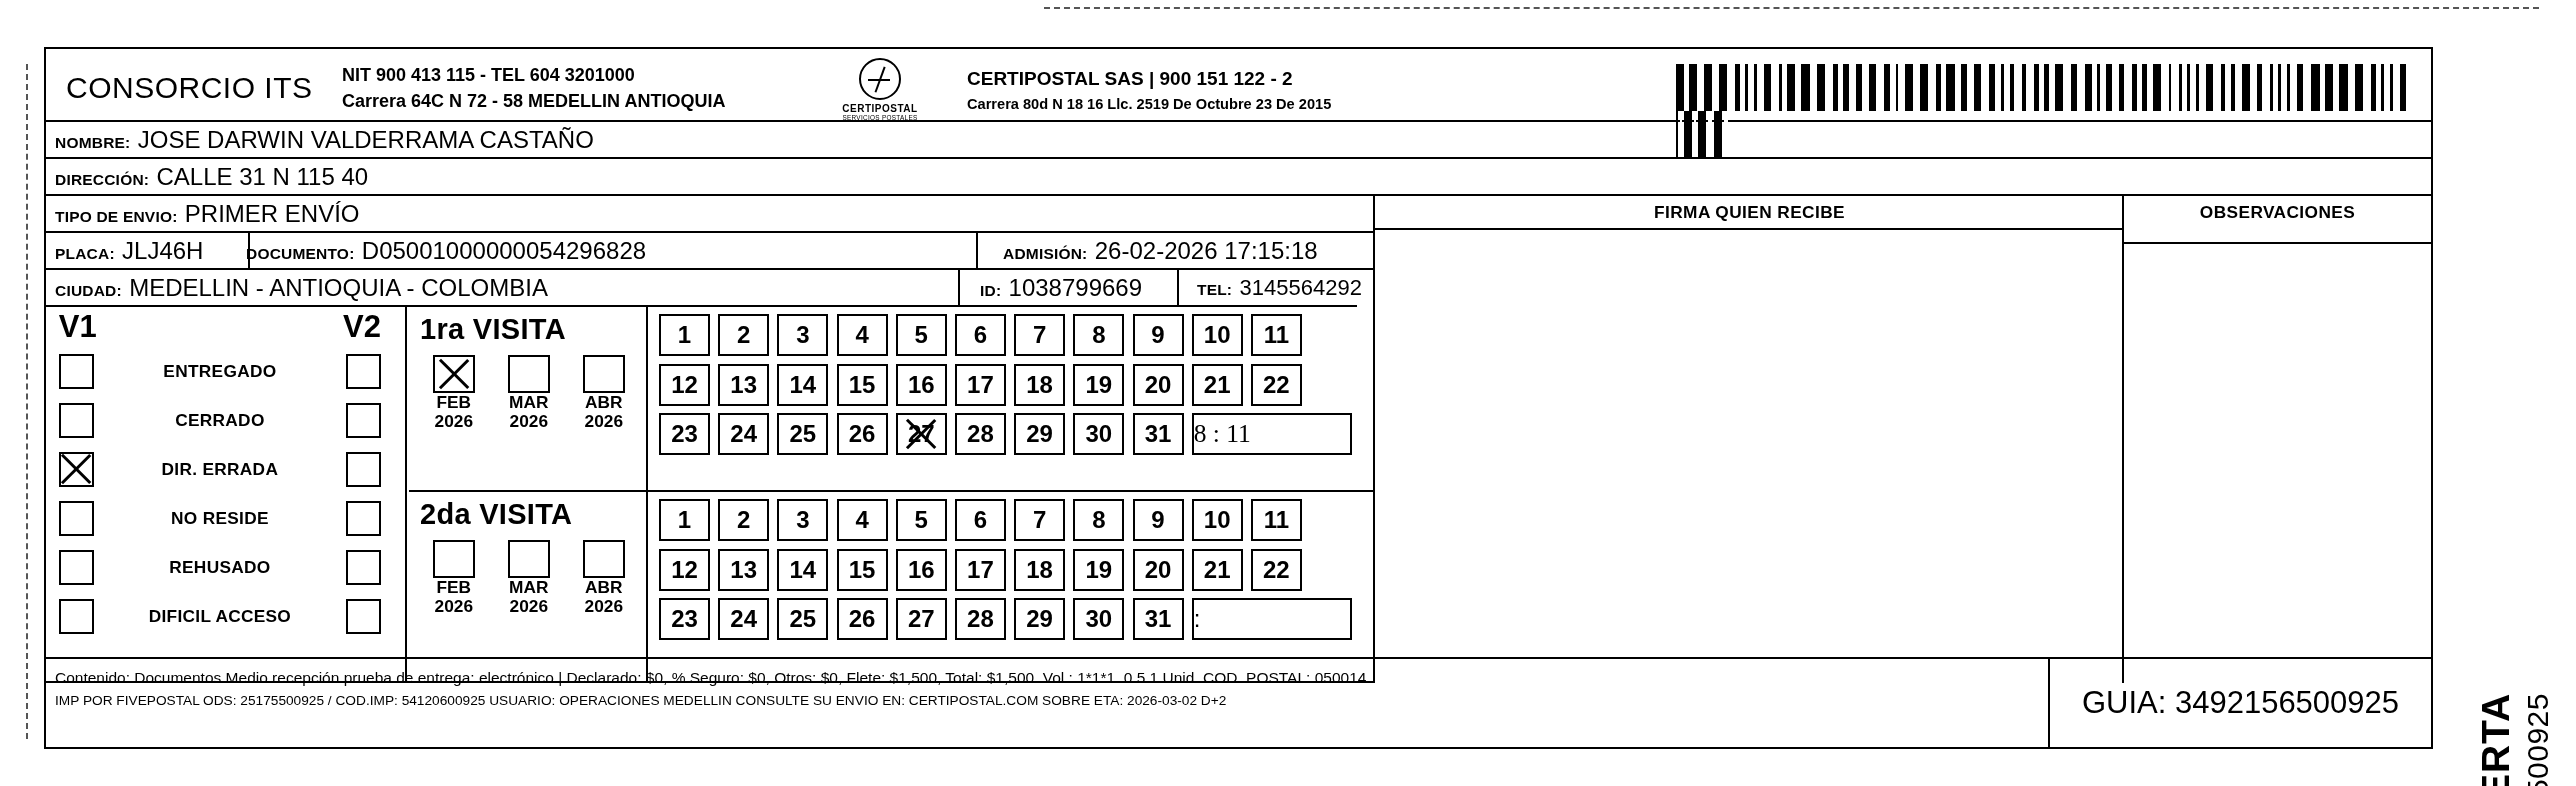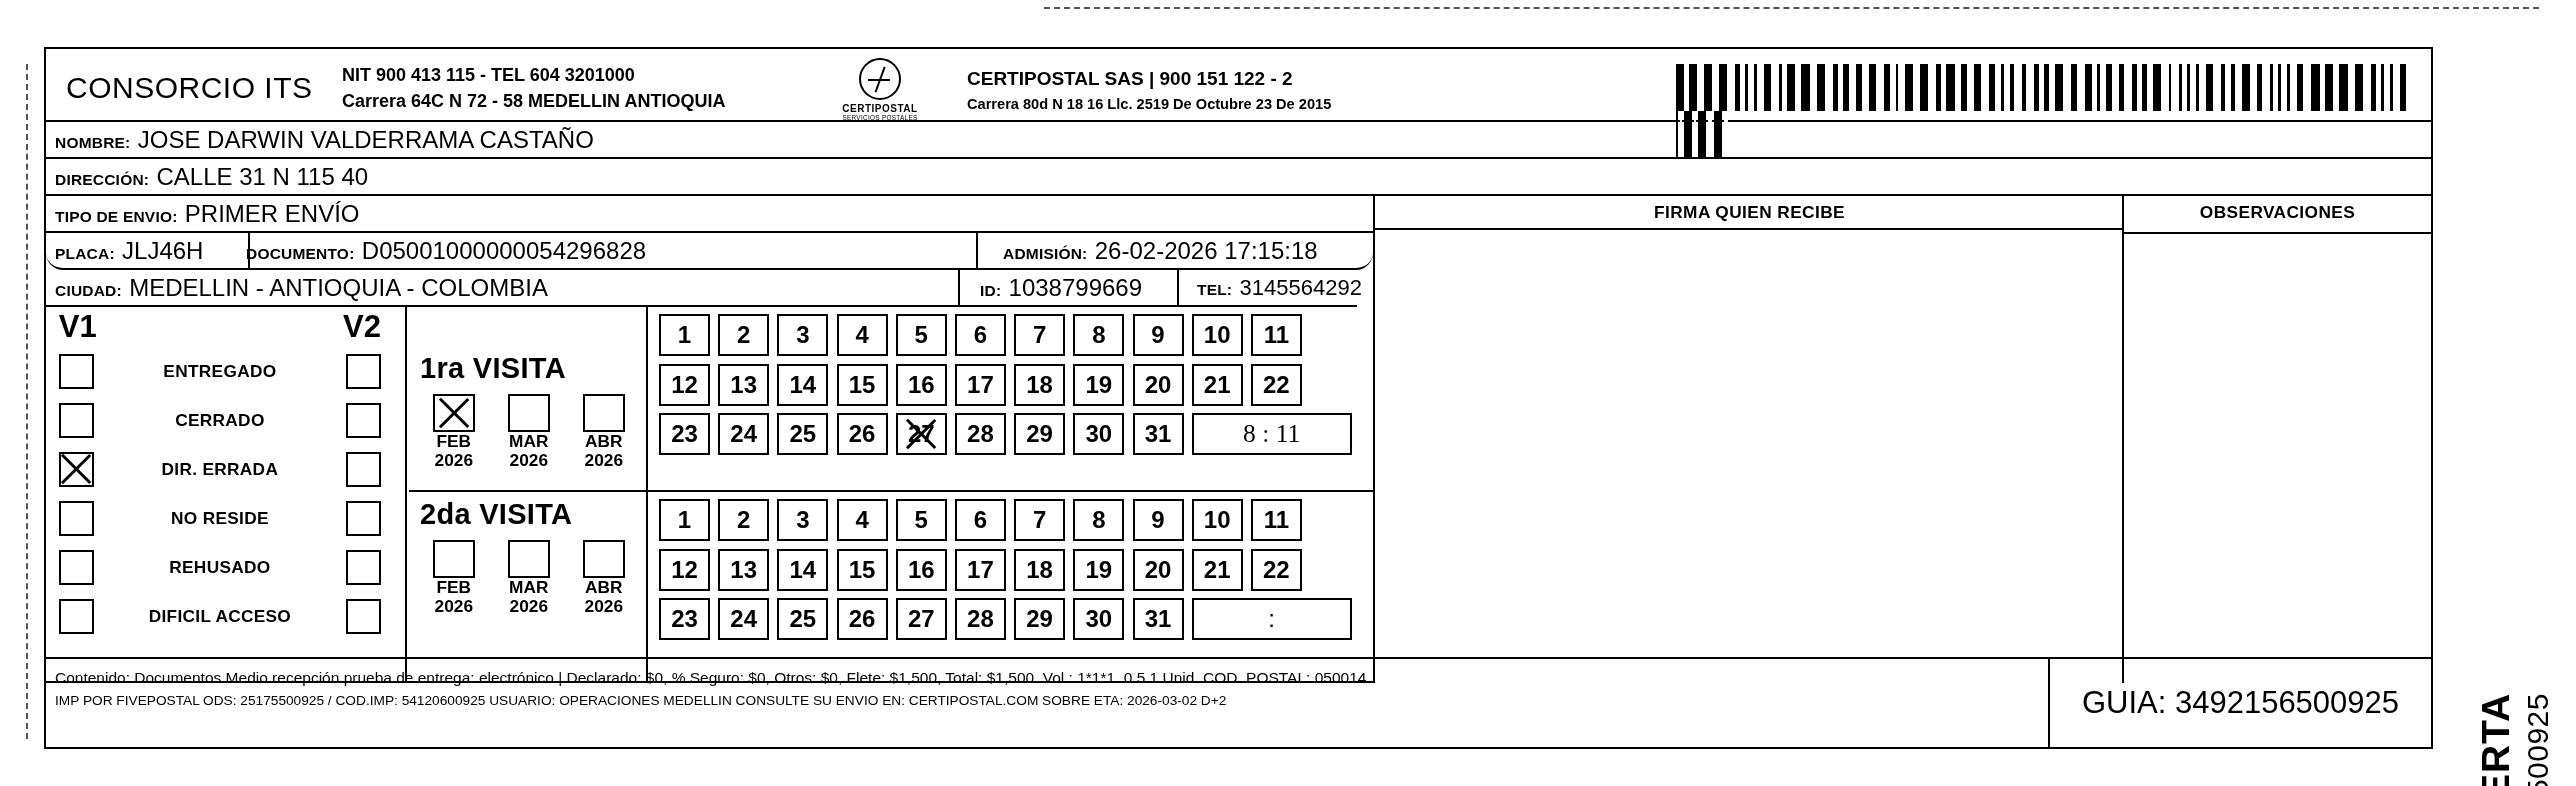--- a/index.html
+++ b/index.html
@@ -37,21 +37,21 @@
   .cellpad{padding-left:9px;display:flex;align-items:baseline;gap:7.3px;}
   .firma-head{font-size:17.3px;font-weight:bold;letter-spacing:0.4px;text-align:center;}
 
   .checkboxsq{display:inline-block;width:35px;height:35px;border:2.7px solid #000;box-sizing:border-box;position:relative;}
   .x-mark:before,.x-mark:after{content:"";position:absolute;left:50%;top:50%;width:2.7px;height:40px;background:#000;transform-origin:center;}
   .x-mark:before{transform:translate(-50%,-50%) rotate(45deg);}
   .x-mark:after{transform:translate(-50%,-50%) rotate(-45deg);}
 
   .daycell{width:51px;height:42px;border:2.7px solid #000;box-sizing:border-box;display:flex;align-items:center;justify-content:center;font-size:24px;font-weight:bold;position:relative;}
   .daygrid{display:flex;gap:8.2px;margin-bottom:7.3px;}
-  .timecell{width:160px;height:42px;border:2.7px solid #000;box-sizing:border-box;display:flex;align-items:center;justify-content:center;font-size:24px;}
+  .timecell{width:160px;height:42px;border:2.7px solid #000;box-sizing:border-box;display:flex;align-items:center;font-size:24px;}
   .hand{font-family:"Liberation Serif", serif;font-size:25.5px;}
 
   .visit-title{font-size:29px;font-weight:bold;letter-spacing:0.3px;}
   .month{width:42px;height:38px;border:2.7px solid #000;box-sizing:border-box;position:relative;}
   .monthlbl{font-size:17.3px;font-weight:bold;text-align:center;line-height:1.15;width:64px;}
 
   .statuslbl{font-size:17.3px;font-weight:bold;letter-spacing:0.3px;}
 
   .footer{position:absolute;left:0;right:0;bottom:0;border-top:2.7px solid #000;height:88px;}
   .foot-txt{font-size:15.5px;line-height:1.55;padding:7.3px 9px 0 9px;}
@@ -109,34 +109,34 @@
       </div>
     </div>
 
     <div style="position:relative;">
 
       <div style="position:absolute;left:1327px;top:0;right:0;bottom:0;border-left:2.7px solid #000;">
         <div style="position:absolute;left:0;top:0;right:307px;bottom:0;">
           <div class="firma-head" style="padding-top:5.5px;border-bottom:2.7px solid #000;padding-bottom:5.5px;">FIRMA QUIEN RECIBE</div>
         </div>
         <div style="position:absolute;right:0;top:0;width:307px;bottom:0;border-left:2.7px solid #000;">
-          <div class="firma-head" style="padding-top:5.5px;border-bottom:2.7px solid #000;padding-bottom:9px;">OBSERVACIONES</div>
+          <div class="firma-head" style="padding-top:5.5px;border-bottom:2.7px solid #000;padding-bottom:19px;">OBSERVACIONES</div>
         </div>
       </div>
 
       <div class="row" style="width:1327px;">
         <div class="flexline">
           <div class="cellpad">
             <span class="cap">TIPO DE ENVIO:</span>
             <span class="val">PRIMER ENVÍO</span>
           </div>
         </div>
       </div>
 
-      <div class="row" style="width:1327px;border-radius:17px;">
+      <div class="row" style="width:1327px;">
         <div class="flexline" style="position:relative;">
           <div class="cellpad" style="width:160px;">
             <span class="cap">PLACA:</span>
             <span class="val">JLJ46H</span>
           </div>
           <div class="vsep" style="left:202px;"></div>
           <div class="cellpad" style="margin-left:22px;">
             <span class="cap">DOCUMENTO:</span>
             <span class="val">D05001000000054296828</span>
           </div>
@@ -204,21 +204,21 @@
                 <span class="checkboxsq"></span>
                 <span class="statuslbl">DIFICIL ACCESO</span>
                 <span class="checkboxsq"></span>
               </div>
             </div>
         </div>
         <div class="vsep" style="left:359px;"></div>
 
         <div style="position:absolute;left:363px;top:0;right:0;height:185px;border-bottom:2.7px solid #000;box-sizing:border-box;">
           <div style="position:absolute;left:0;top:0;width:237px;bottom:0;">
-            <div class="visit-title" style="padding:5.5px 0 0 11px;margin-top:39px;">1ra VISITA</div>
+            <div class="visit-title" style="padding:5.5px 0 0 11px;">1ra VISITA</div>
             <div id="v1-months" style="display:flex;gap:11px;padding:9px 0 0 12.8px;">
                 <div style="text-align: center; width: 64px;">
                   <div class="month x-mark" style="margin: 0px auto;"></div>
                   <div class="monthlbl">FEB<br>2026</div>
                 </div>
                 <div style="text-align: center; width: 64px;">
                   <div class="month" style="margin: 0px auto;"></div>
                   <div class="monthlbl">MAR<br>2026</div>
                 </div>
                 <div style="text-align: center; width: 64px;">

